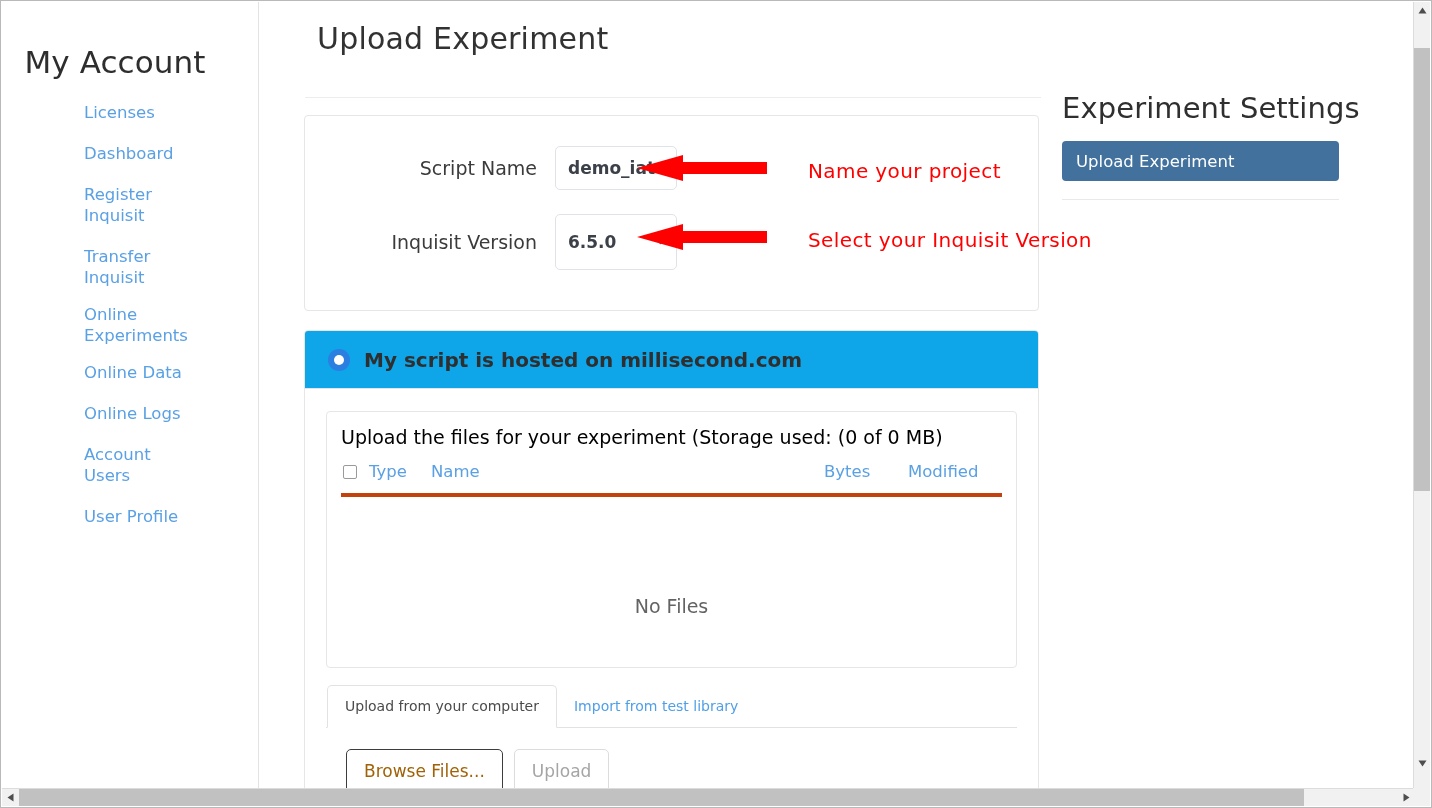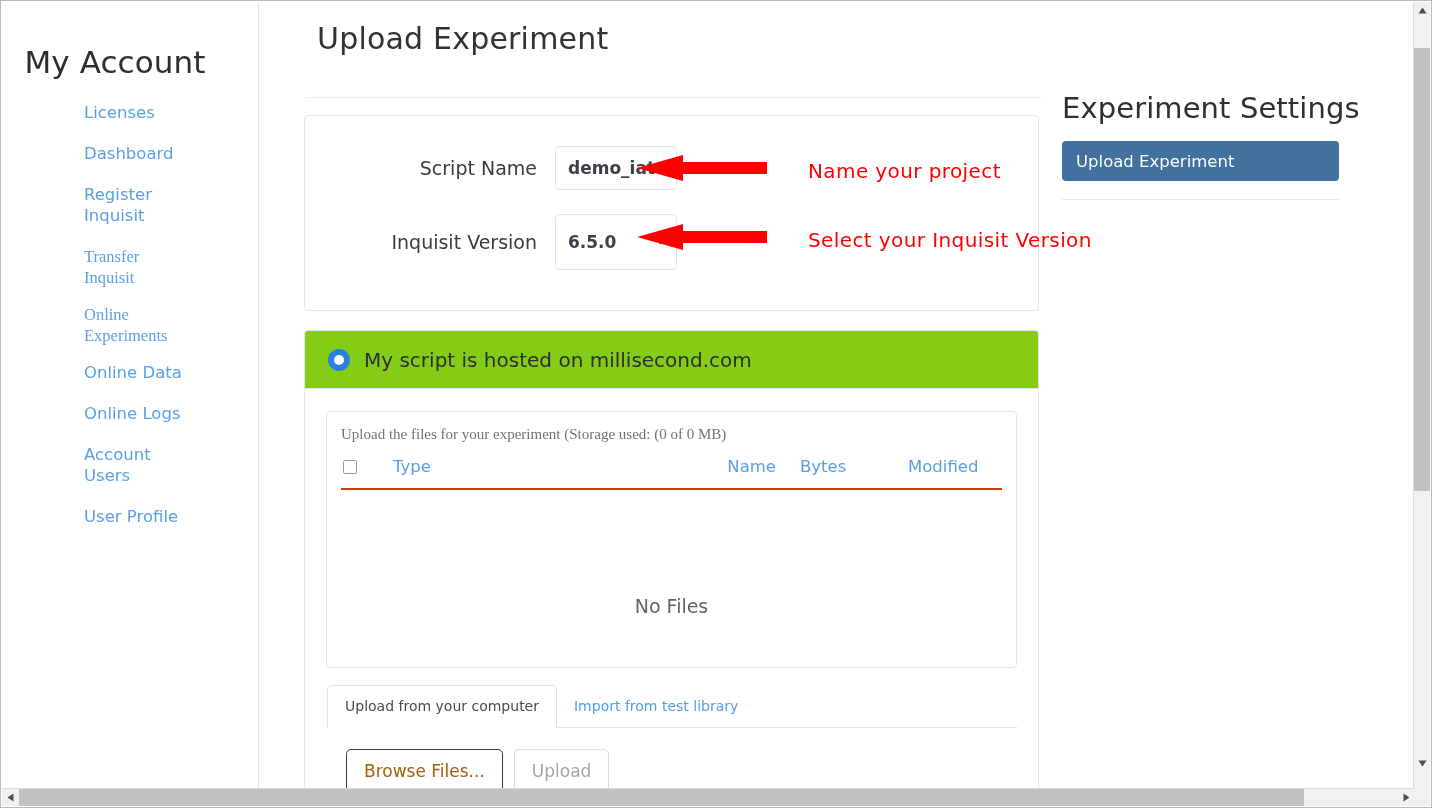--- a/index.html
+++ b/index.html
@@ -58,21 +58,21 @@
   .side-nav a {
     display: block;
     padding: 0 0 0 82px;
     margin-bottom: 20px;
     color: #5aa0e4;
     font-size: 16.5px;
     line-height: 21px;
     text-decoration: none;
     max-width: 185px;
   }
-  .side-nav a.two-line { margin-bottom: 16px; font-family: Liberation Serif, serif; }
+  .side-nav a.two-line { margin-bottom: 16px; }
 
   
   #main {
     position: absolute;
     left: 258px; top: 0;
     width: 1156px;
     height: 789px;
   }
 
   #page-title {
@@ -191,26 +191,27 @@
   #hosted-panel {
     position: absolute;
     left: 45px; top: 329px;
     width: 735px;
     border: 1px solid #e6e6e6;
     border-radius: 4px;
     background: #ffffff;
   }
   #hosted-header {
     height: 58px;
-    background: #84cc16;
+    background: #0ea5e9;
     border-bottom: 1px solid #e6e6e6;
     border-radius: 3px 3px 0 0;
     display: flex;
     align-items: center;
     padding-left: 23px;
+    font-weight: bold;
   }
   .radio-ring {
     width: 22px; height: 22px;
     border-radius: 50%;
     background: #2b7fe0;
     display: flex;
     align-items: center;
     justify-content: center;
     flex: 0 0 auto;
   }
@@ -234,51 +235,49 @@
   
   #file-box {
     border: 1px solid #e6e6e6;
     border-radius: 4px;
     height: 257px;
     position: relative;
     padding: 0 14px;
   }
   #storage-line {
     padding-top: 14px;
-    font-size: 15px;
-    color: #737373;
-    font-family: Liberation Serif, serif;
+    font-size: 19px;
+    color: #000000;
   }
   #file-table-head {
     display: flex;
     align-items: center;
     padding: 14px 4px 12px 0;
-    border-bottom: 2px solid #c2410c;
-    gap: 24px;
+    border-bottom: 4px solid #c2410c;
   }
   .hdr-check {
     width: 28px;
     display: flex;
     align-items: center;
   }
   .cb {
     width: 14px; height: 14px;
     border: 1px solid #9a9a9a;
     border-radius: 2px;
     background: #fff;
     display: block;
     margin-left: 2px;
   }
   .hdr-link {
     color: #5aa0e4;
     font-size: 16.5px;
     text-decoration: none;
   }
   .hdr-type { width: 62px; }
-  .hdr-name { flex: 1 1 auto; text-align: right; }
+  .hdr-name { flex: 1 1 auto; }
   .hdr-bytes { width: 84px; }
   .hdr-mod { width: 90px; text-align: left; }
 
   #no-files {
     position: absolute;
     left: 0; right: 0;
     top: 183px;
     text-align: center;
     font-size: 19px;
     color: #636363;

